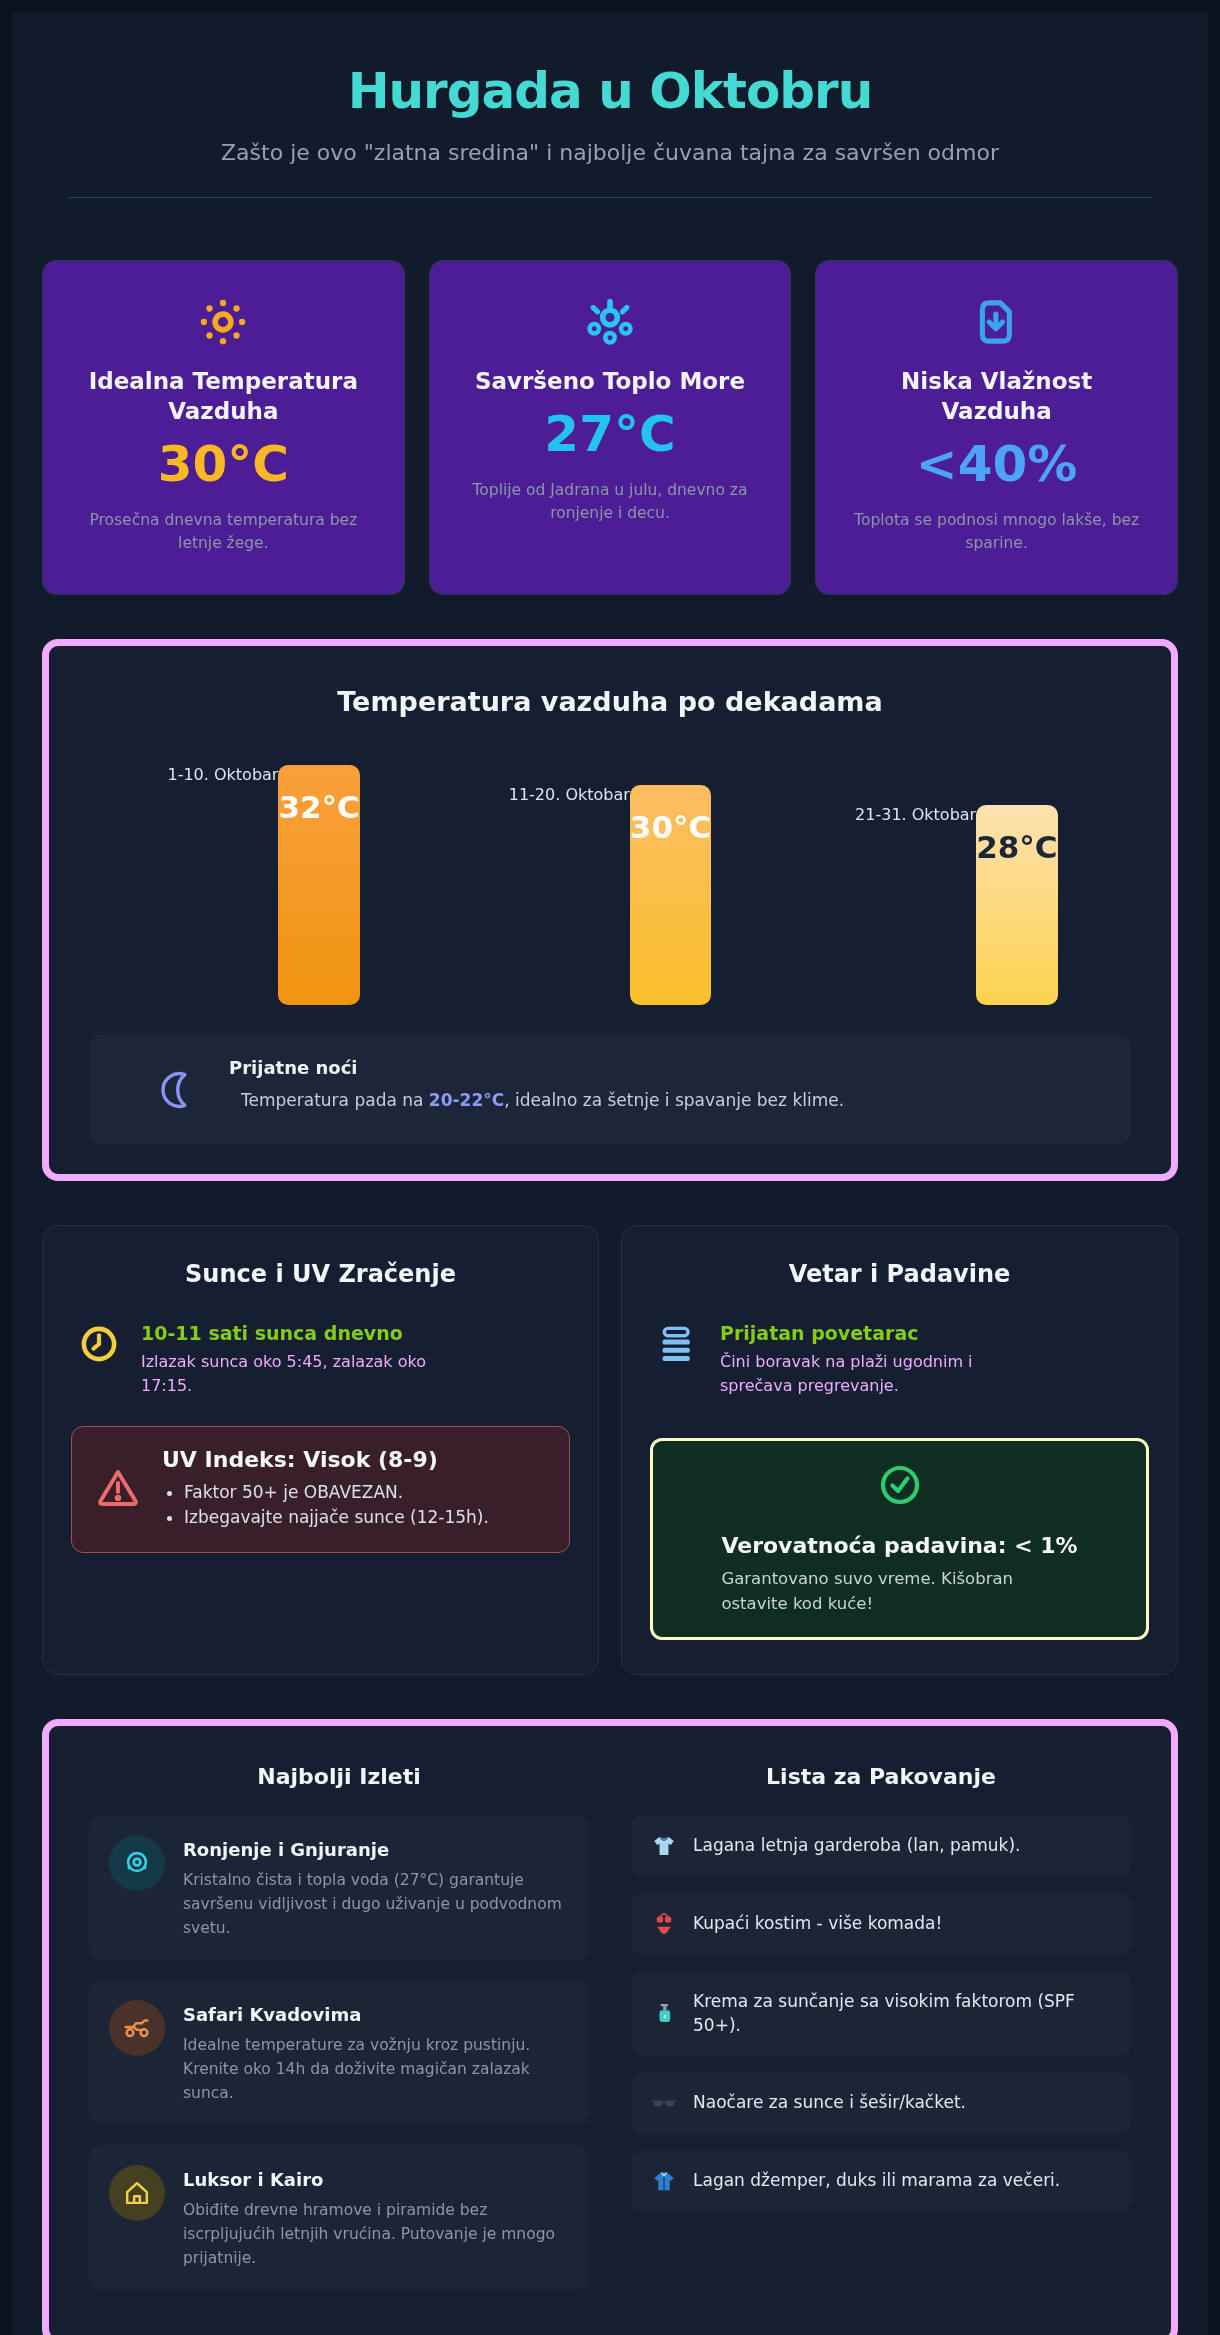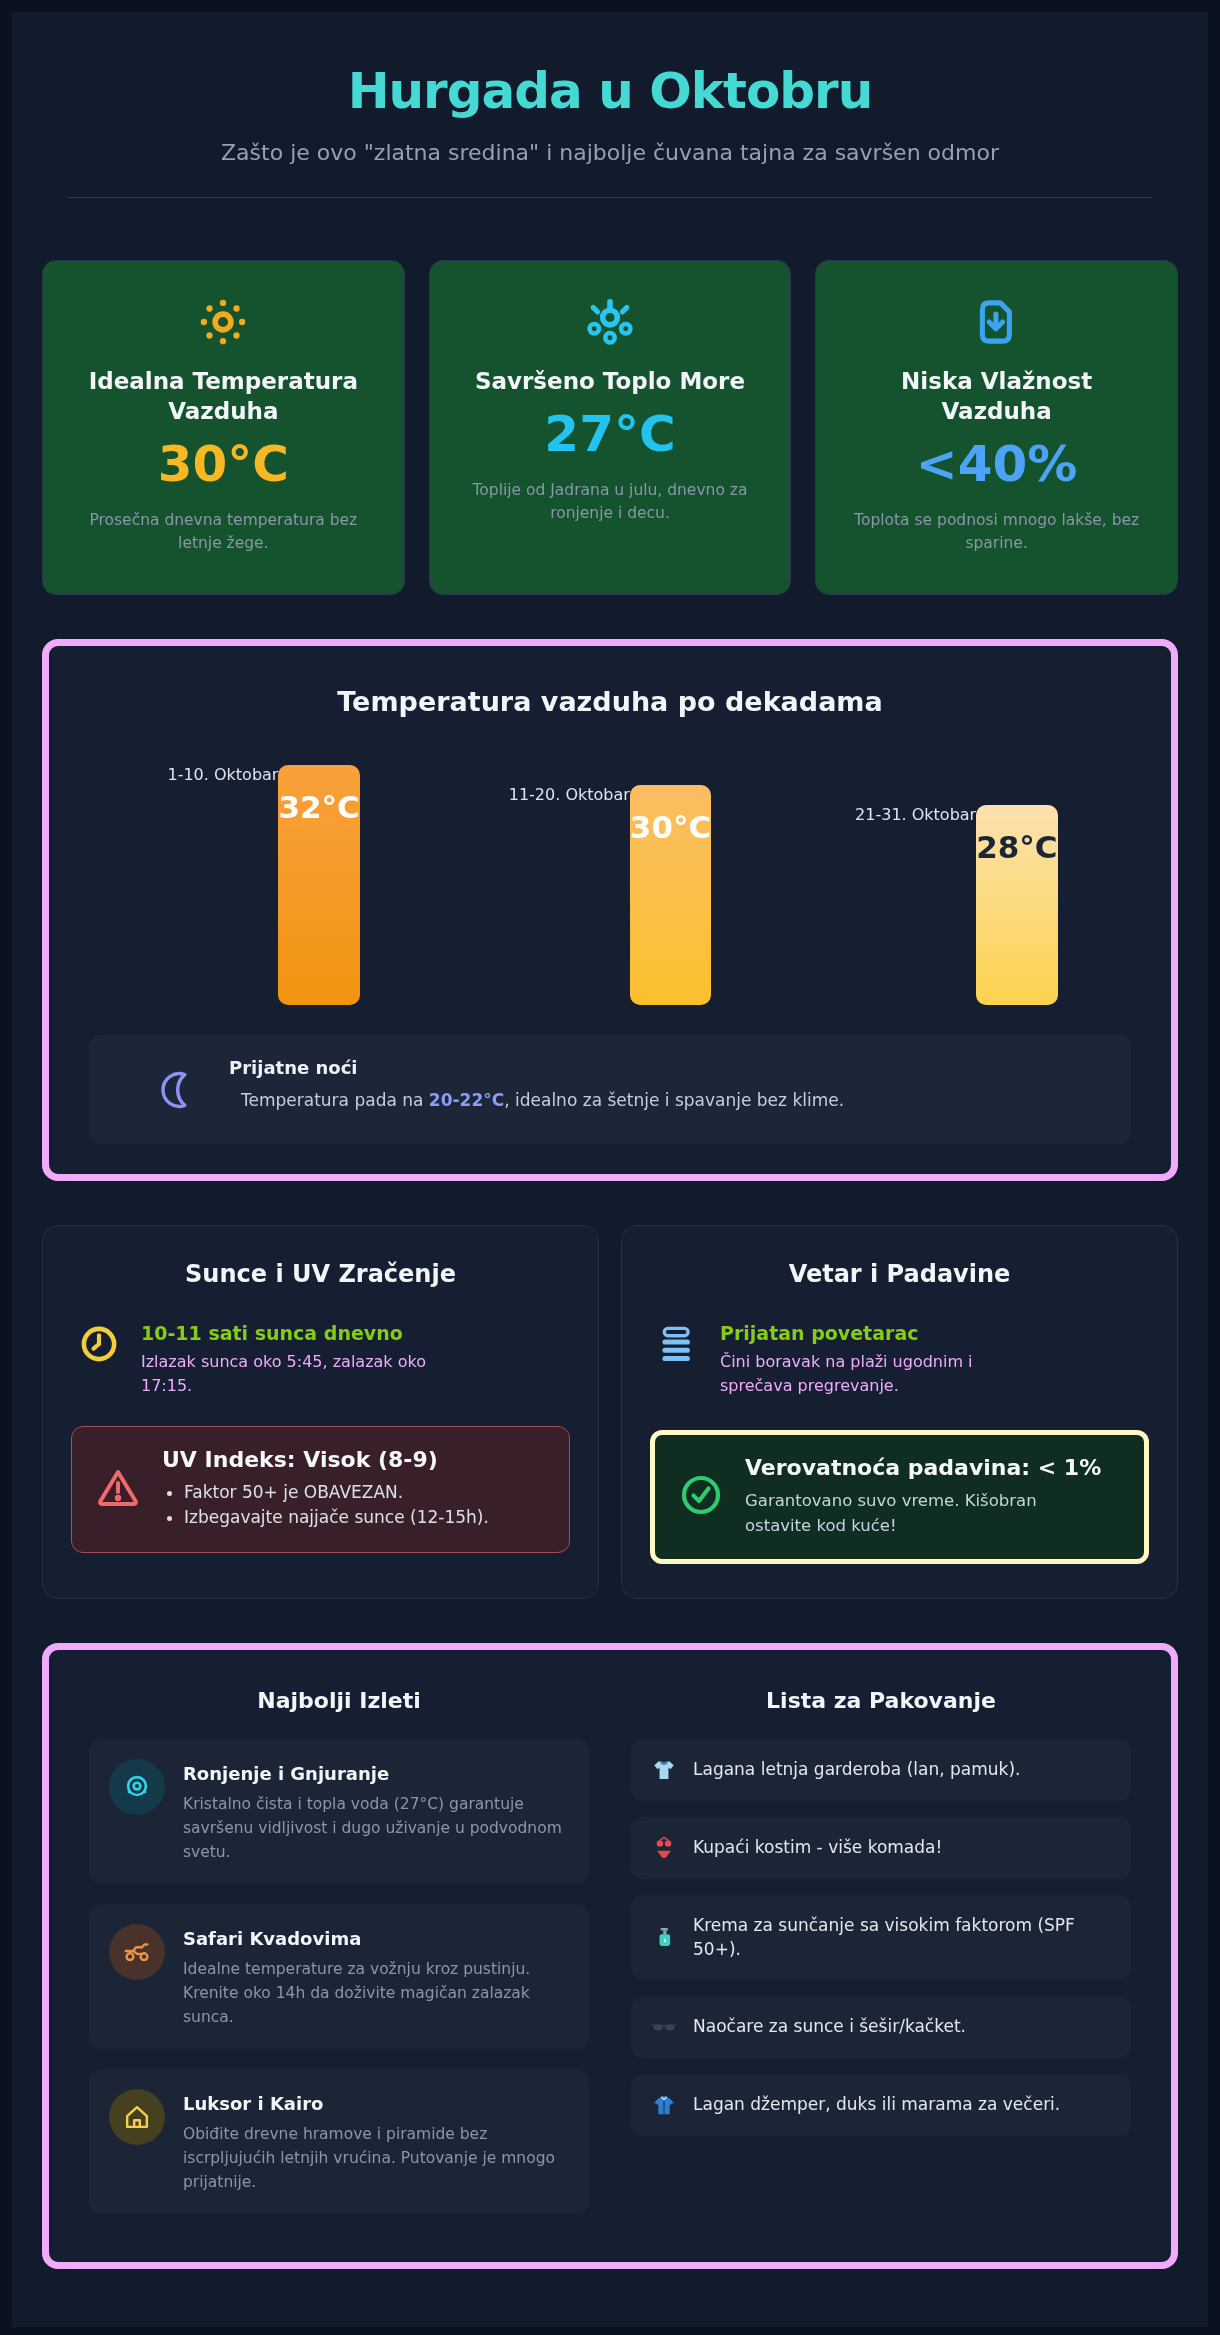--- a/index.html
+++ b/index.html
@@ -21,21 +21,21 @@
   
   .header h1{
     text-align:center;font-size:50px;font-weight:bold;
     color:#45d9d3;margin:12px 0 20px;letter-spacing:-1px;
   }
   .subtitle{text-align:center;font-size:22px;color:#96a0b2;margin:0 0 32px;}
   .divider{border:none;border-top:1px solid #1e4654;margin:0 26px;}
   
   .stats{display:grid;grid-template-columns:repeat(3,1fr);gap:24px;margin-top:62px;}
   .stat-card{
-    background:#14532d;border:1px solid #2b3750;border-radius:14px;
+    background:#4c1d95;border:1px solid #2b3750;border-radius:14px;
     padding:34px 24px 28px;text-align:center;min-height:335px;box-sizing:border-box;
   }
   .stat-icon{display:flex;justify-content:center;height:54px;}
   .stat-title{font-size:23px;font-weight:bold;margin:18px auto 8px;line-height:1.3;color:#f2f5fa;max-width:280px;}
   .stat-value{font-size:50px;font-weight:bold;margin:8px 0 16px;}
   .v-yellow{color:#f7b824}.v-cyan{color:#22c3ee}.v-blue{color:#4da3f7}
   .stat-caption{font-size:15.5px;color:#8b96a8;line-height:1.5;margin:0 auto;max-width:300px;}
   
   .panel{background:#151f31;border:7px solid #f0abfc;border-radius:16px;margin-top:44px;padding:34px 40px 30px;}
   .chart-title{text-align:center;font-size:27px;font-weight:bold;margin:6px 0 48px;color:#f2f5fa;}
@@ -65,22 +65,22 @@
   .info-row h4{font-size:19px;margin:2px 0 6px;color:#84cc16;}
   .info-row p{font-size:16px;color:#f0abfc;margin:0;line-height:1.5;max-width:330px;}
   .alert-box{
     margin-top:28px;background:#391f2a;border:1px solid #a24f58;border-radius:12px;
     padding:20px 22px;display:flex;gap:20px;align-items:center;
   }
   .alert-box h4{font-size:22px;margin:0 0 10px;color:#f6f8fb;}
   .alert-box ul{margin:0;padding-left:22px;font-size:17px;color:#dbe1ea;}
   .alert-box li{margin:5px 0;}
   .success-box{
-    margin-top:32px;background:#0f2d21;border:5px solid #fef9c3;border-radius:12px;
-    padding:20px 22px;display:flex;gap:20px;align-items:center;
+    margin-top:40px;background:#0f2d21;border:3px solid #fef9c3;border-radius:12px;
+    padding:20px 22px;display:flex;gap:20px;align-items:center;flex-direction:column;
   }
   .success-box h4{font-size:22px;margin:0 0 9px;color:#f6f8fb;}
   .success-box p{font-size:16.5px;color:#c9d3dd;margin:0;line-height:1.5;max-width:330px;}
   
   .activities{padding:38px 40px 28px;}
   .act-title{text-align:center;color:#3bc7e4;font-size:30px;font-weight:bold;margin:8px 0 38px;}
   .act-grid{display:grid;grid-template-columns:1fr 1fr;gap:42px;}
   .col-header{text-align:center;font-size:22px;font-weight:bold;margin:0 0 26px;color:#f2f5fa;}
   .izlet{background:#1b2536;border-radius:12px;padding:20px;display:flex;gap:18px;margin-bottom:20px;align-items:flex-start;}
   .act-bubble{width:56px;height:56px;border-radius:50%;display:flex;align-items:center;justify-content:center;flex:0 0 auto;}

